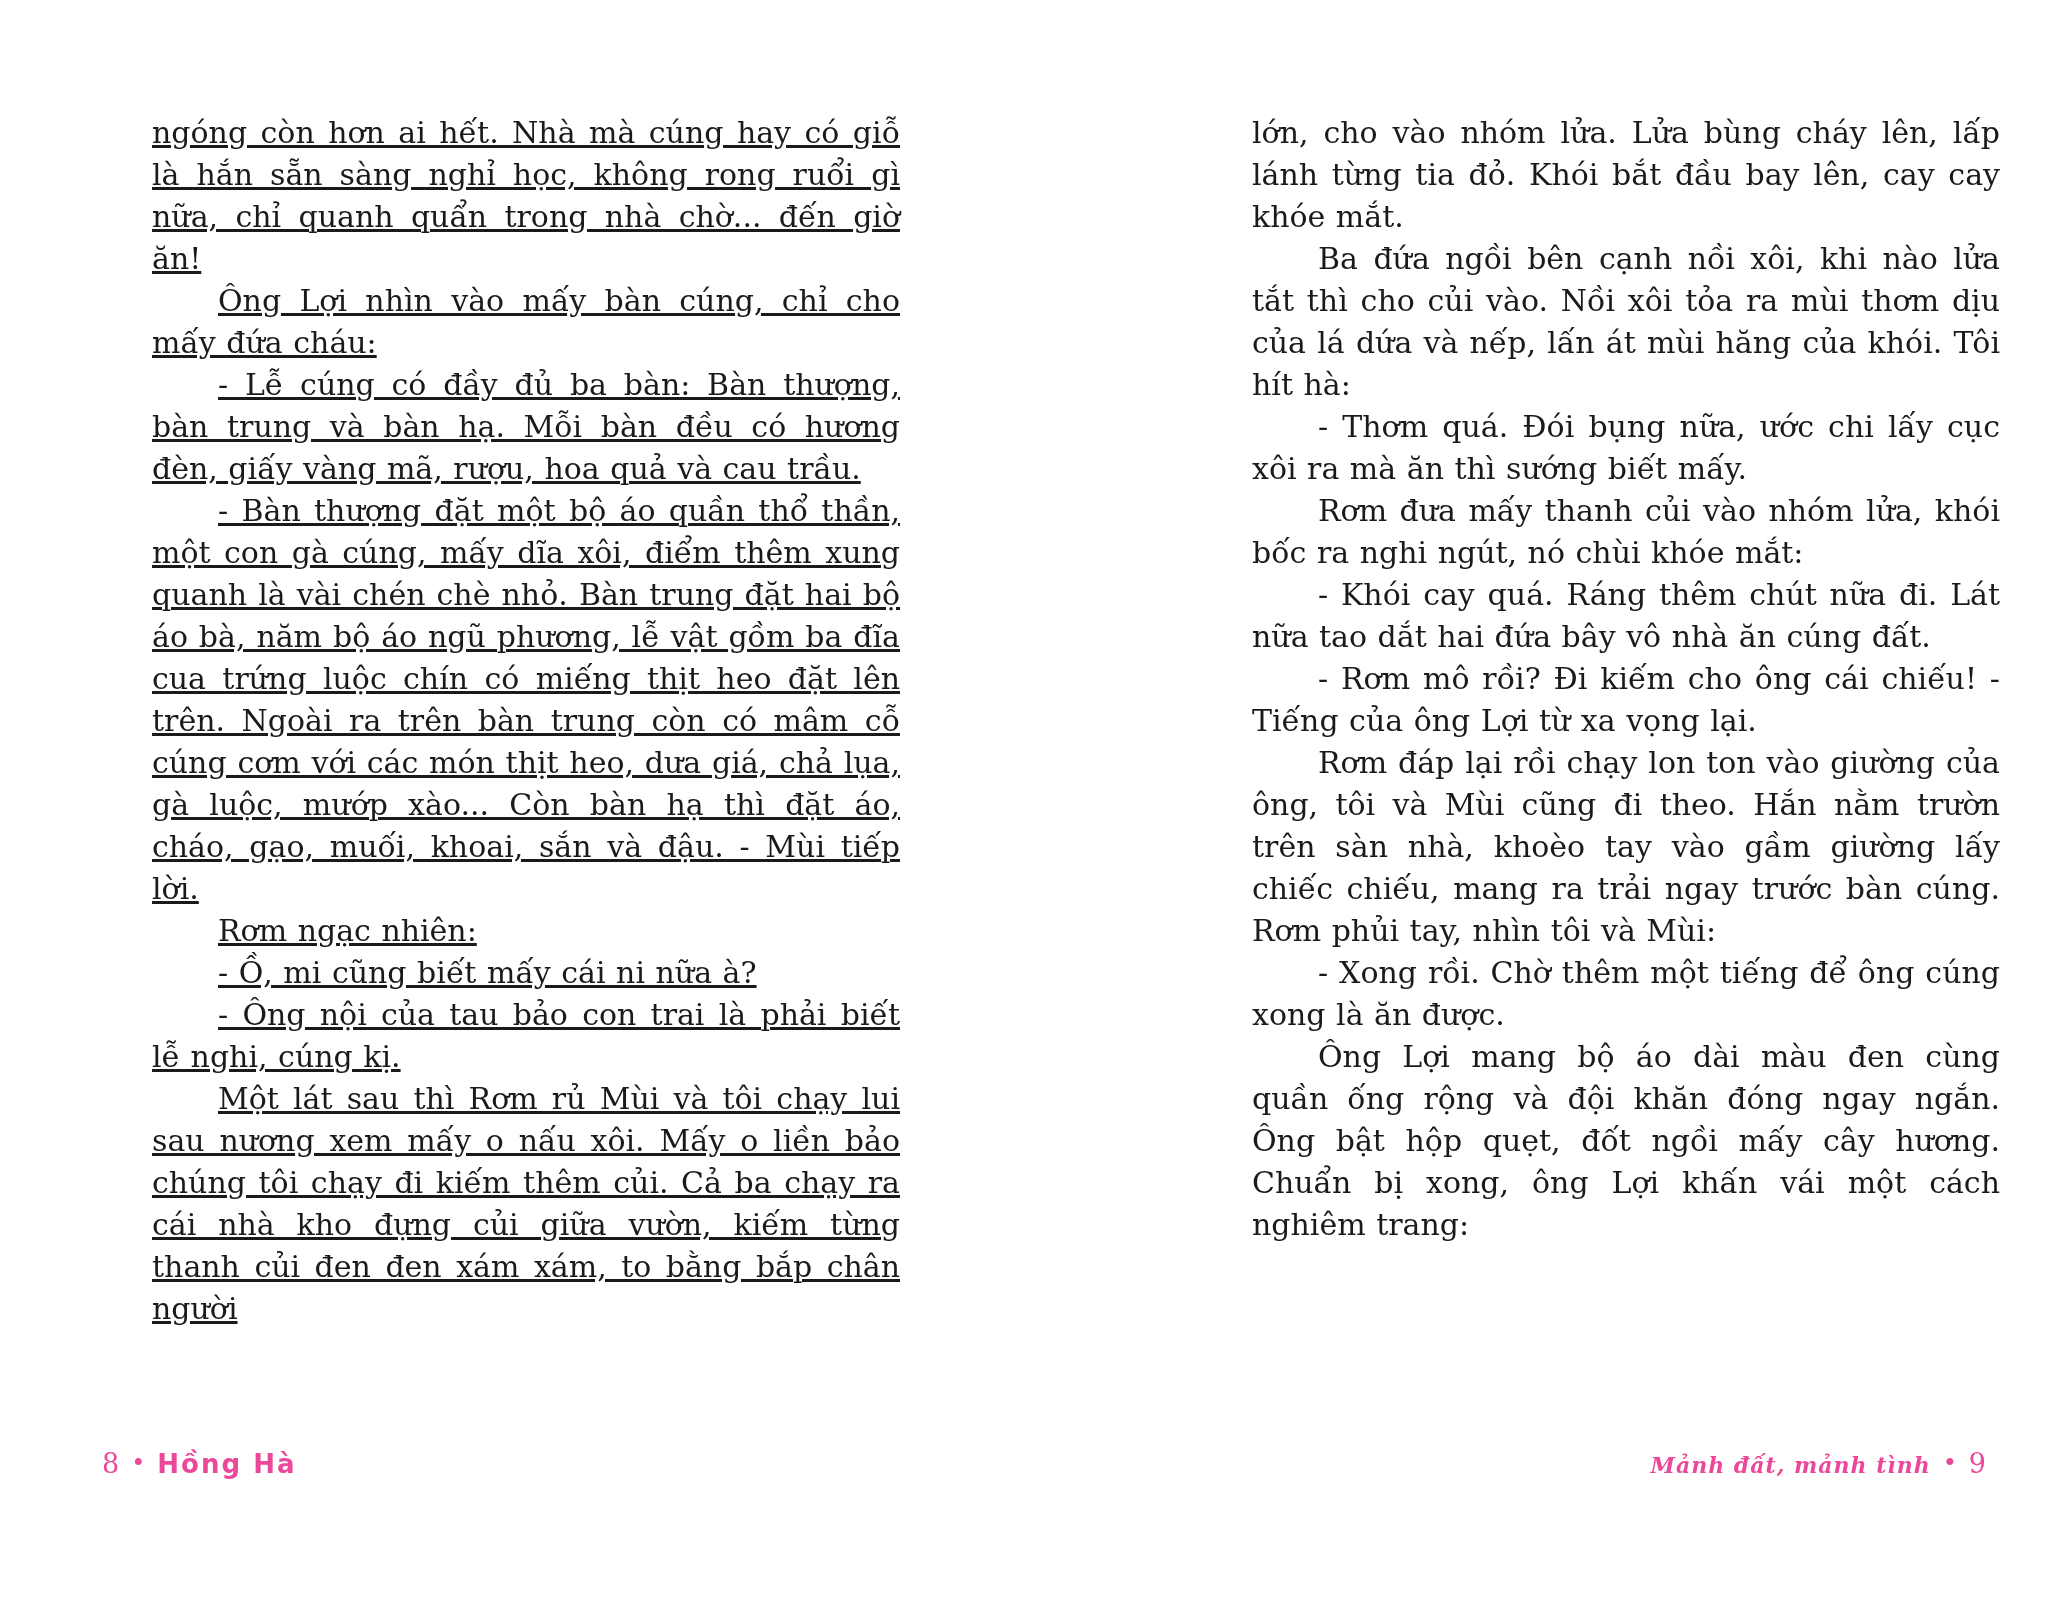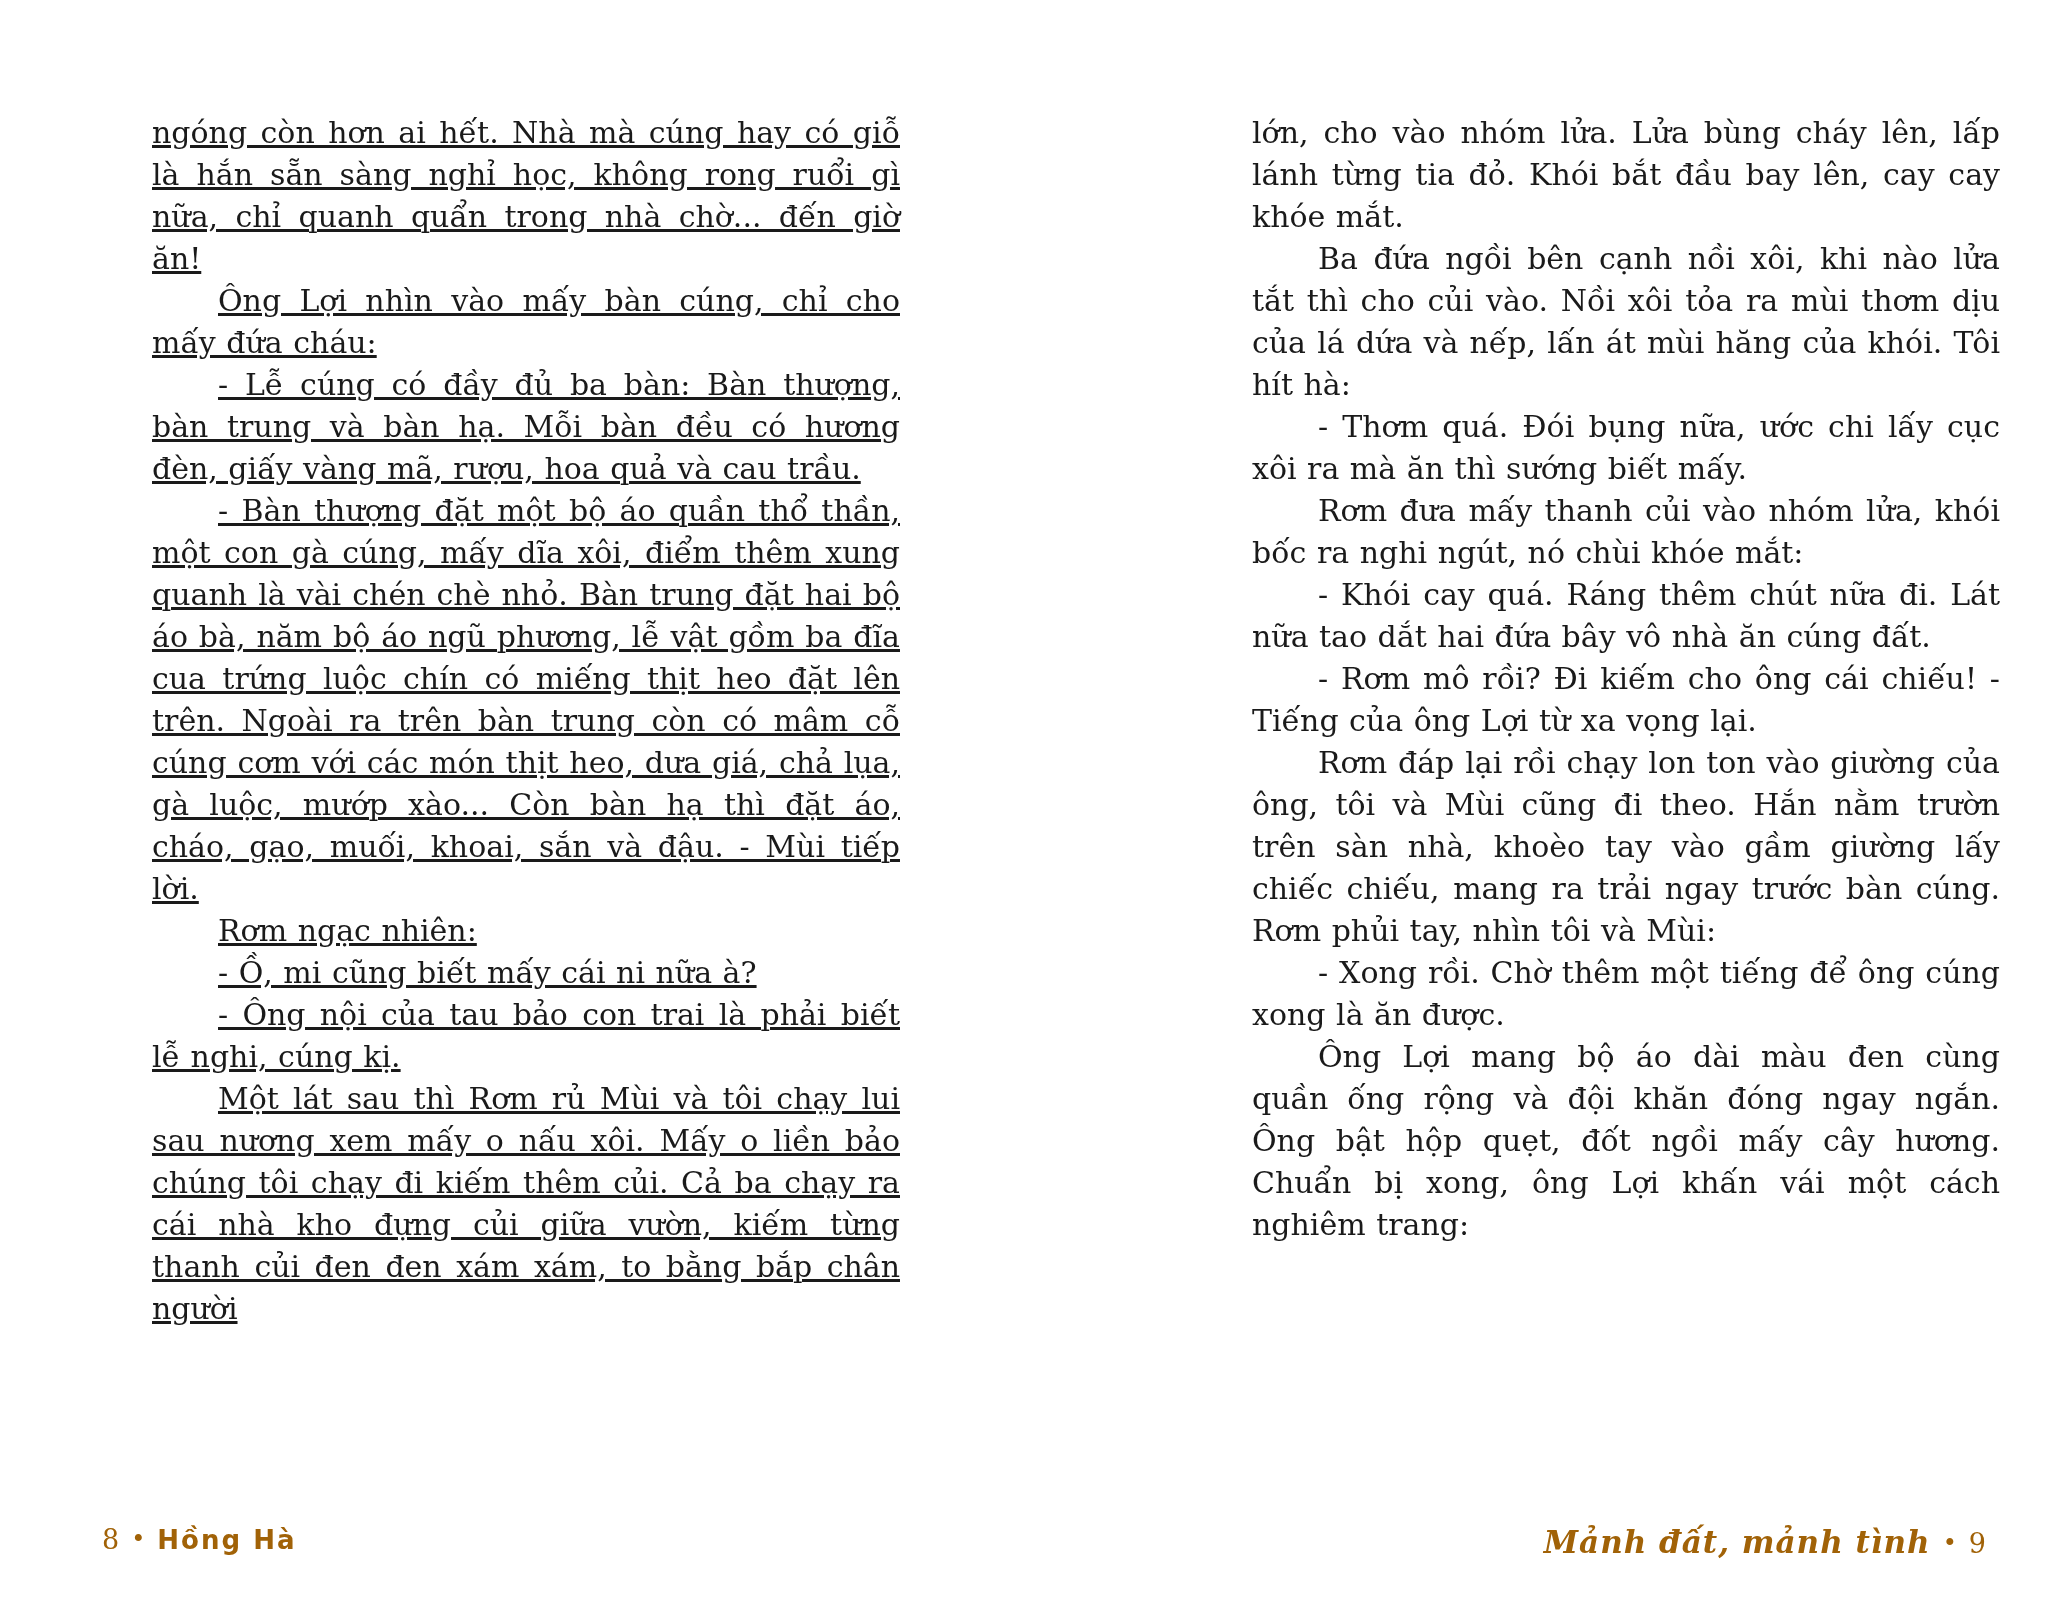--- a/index.html
+++ b/index.html
@@ -41,23 +41,23 @@
     word-spacing: 1px;
   }
   .para.indent {
     text-indent: 66px;
   }
   .para.cont {
     text-align-last: justify;
   }
   .footer {
     position: absolute;
-    top: 1524px;
+    top: 1448px;
     font-size: 27px;
-    color: #a16207;
+    color: #ec4899;
     white-space: nowrap;
   }
   .footer-left {
     left: 102px;
   }
   .footer-right {
     right: 62px;
     text-align: right;
   }
   .bullet {
@@ -68,21 +68,21 @@
   }
   .author {
     font-family: "DejaVu Sans", "Liberation Sans", sans-serif;
     font-weight: bold;
     font-size: 26px;
     letter-spacing: 2px;
   }
   .book-title {
     font-style: italic;
     font-weight: bold;
-    font-size: 31px;
+    font-size: 22px;
     letter-spacing: 1px;
     margin-left: 12px;
   }
   .page-number {
     font-size: 27px;
   }
 </style>
 </head>
 <body>
 

